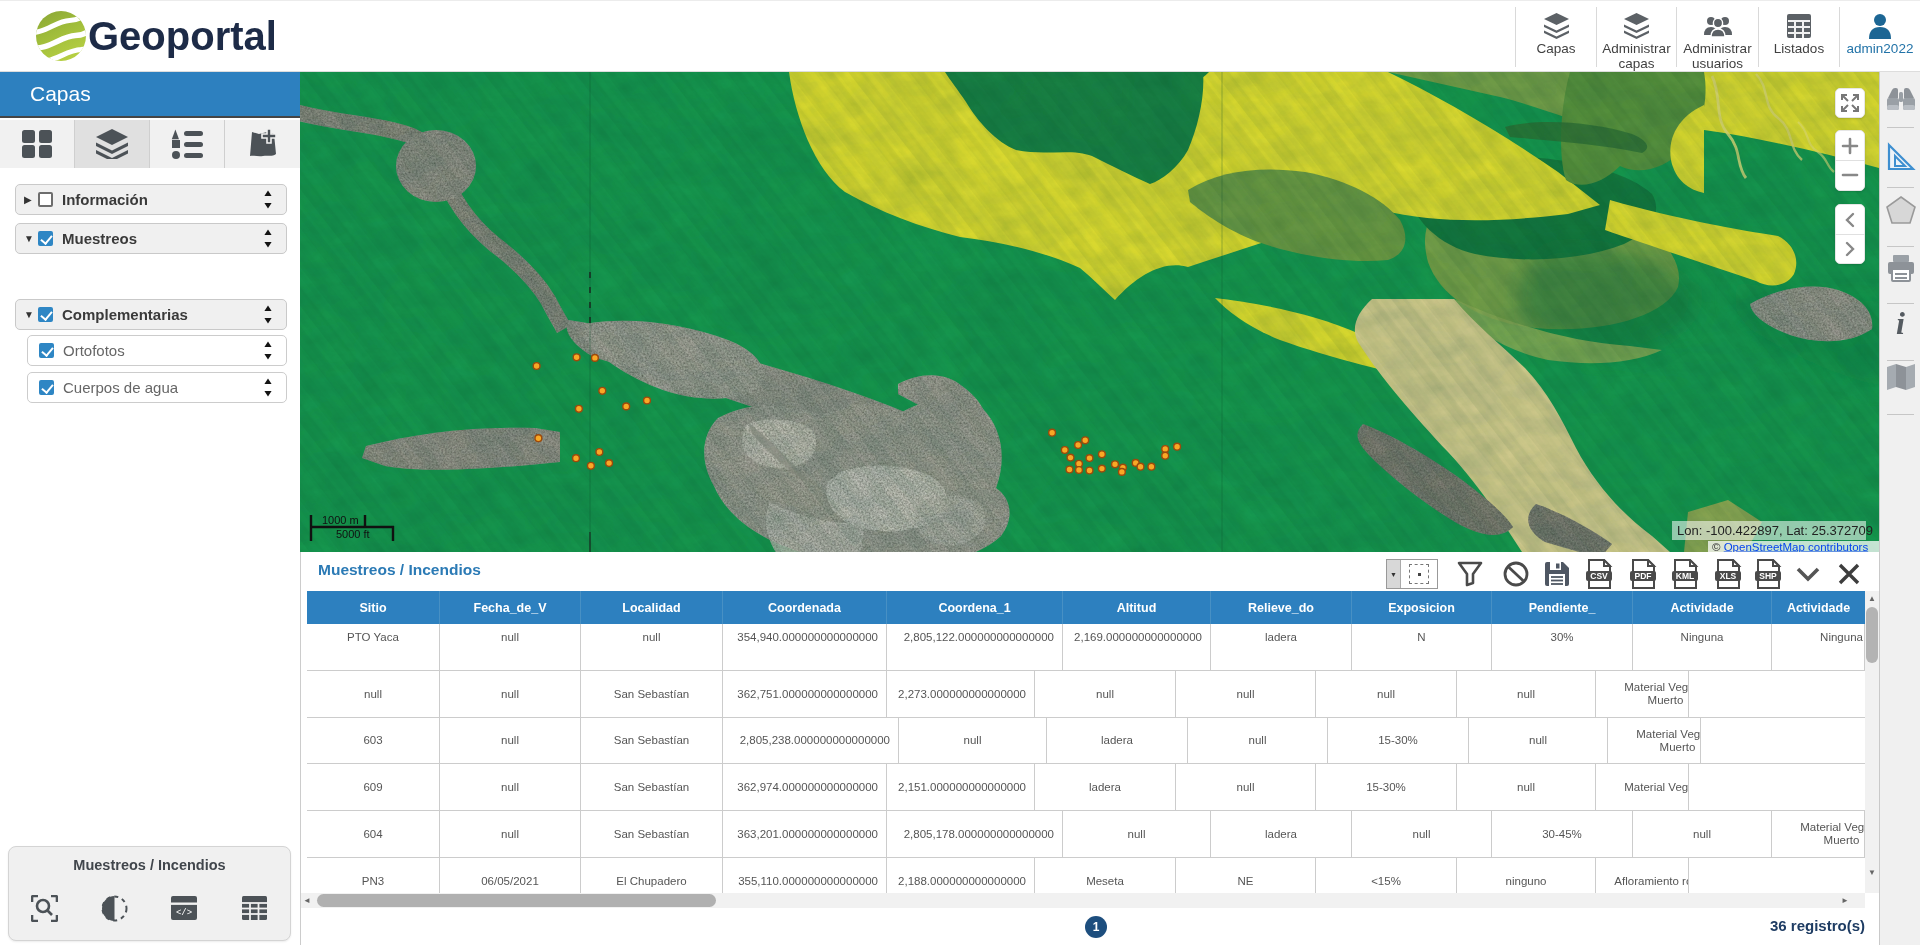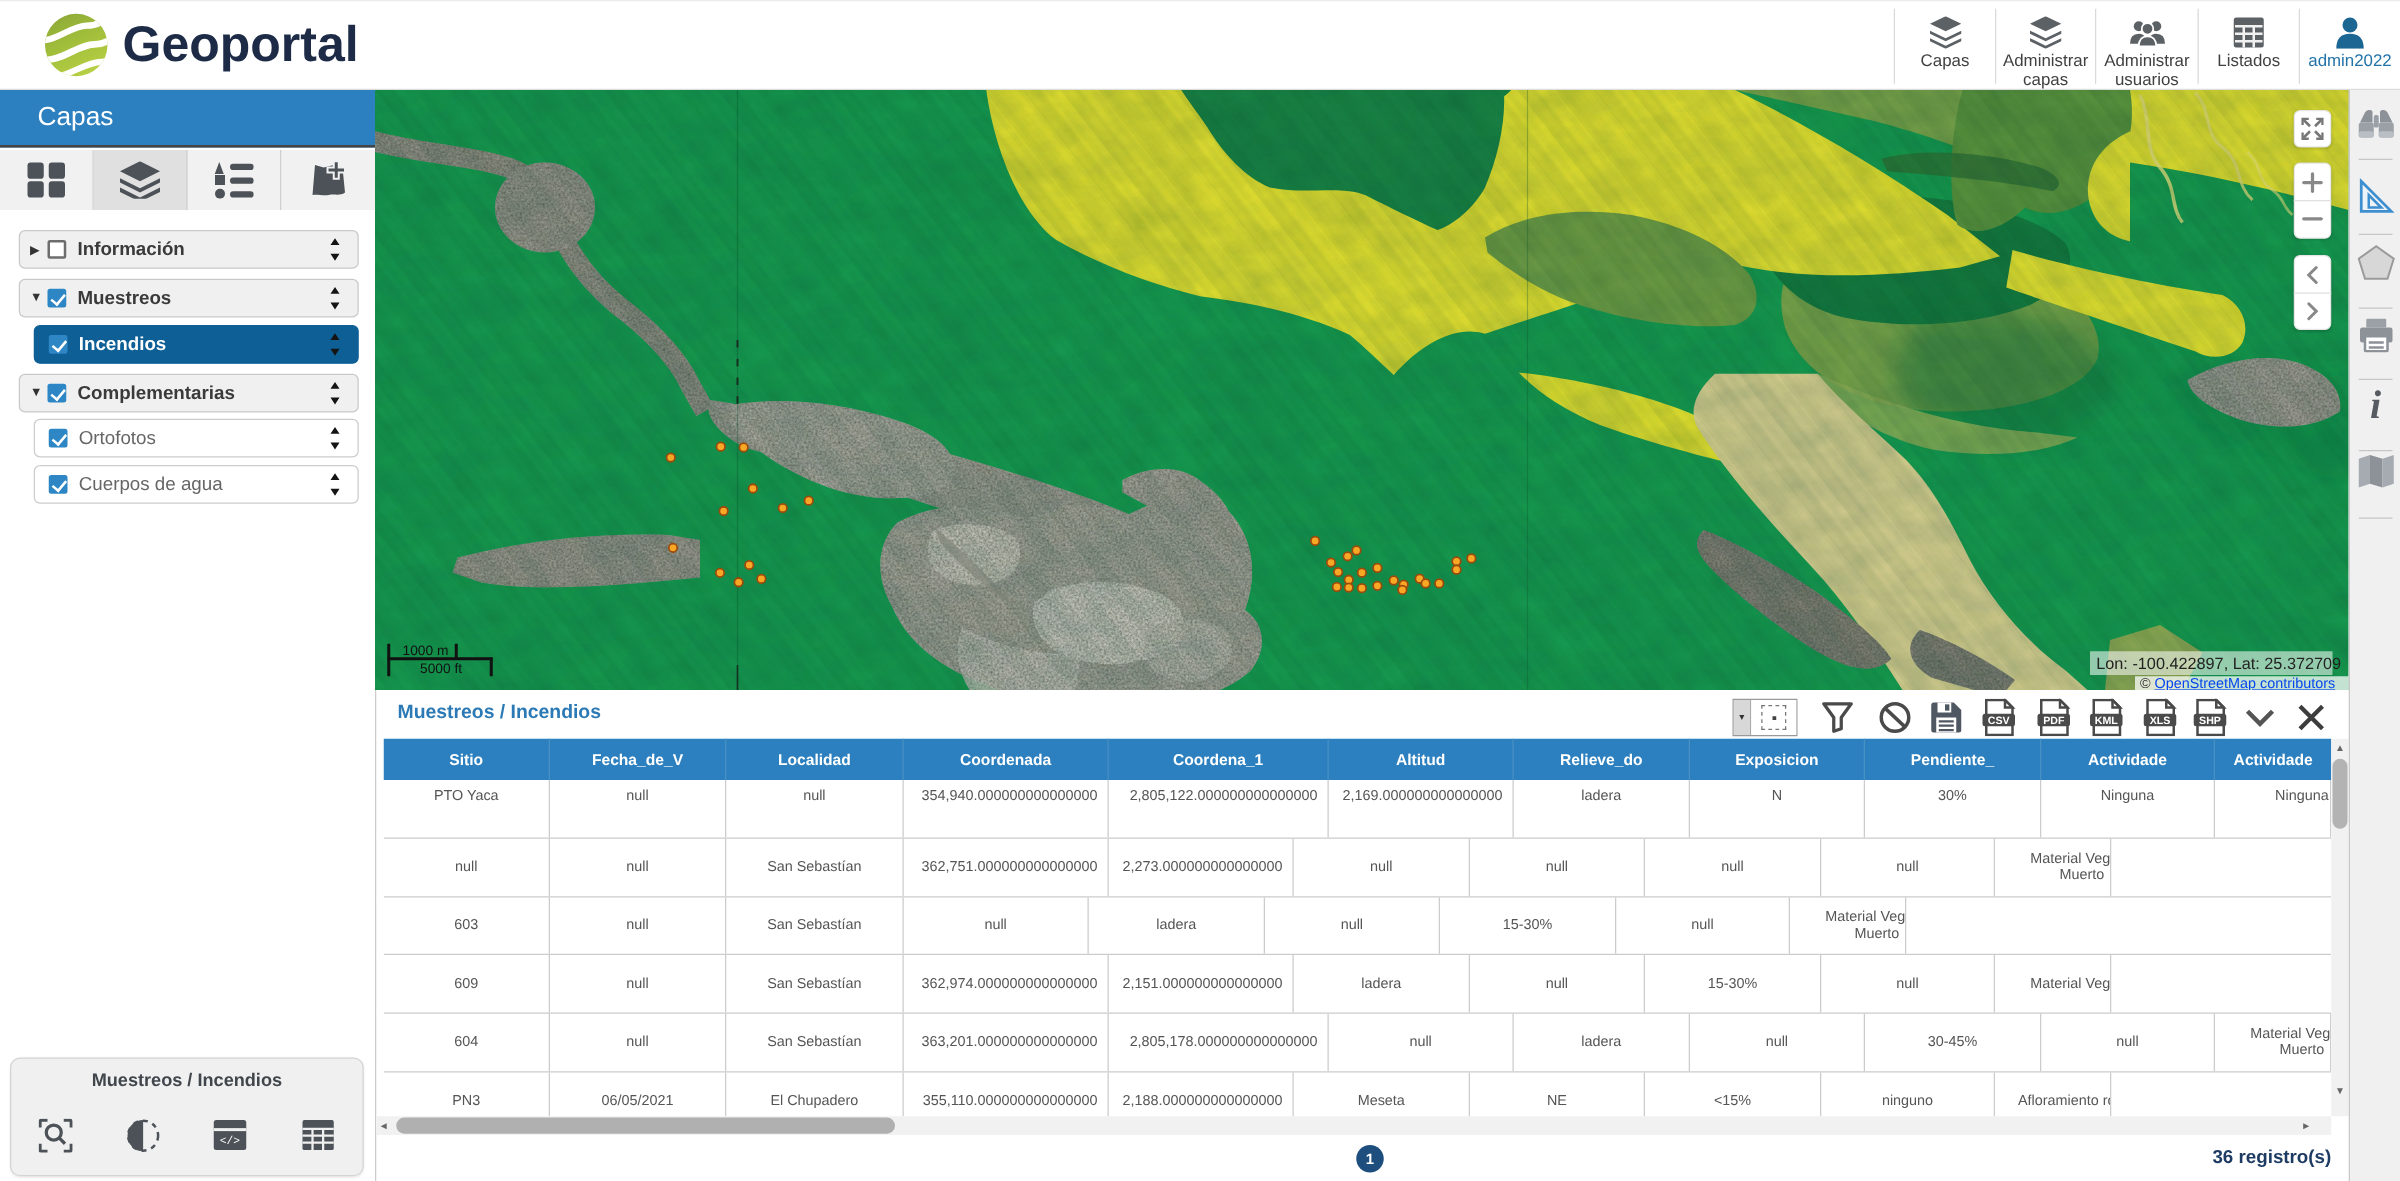--- a/index.html
+++ b/index.html
@@ -2,21 +2,21 @@
 <html><head>
 <meta charset="utf-8">
 <style>
 * { margin:0; padding:0; box-sizing:border-box; }
 html,body { width:1920px; height:945px; overflow:hidden; font-family:"Liberation Sans", sans-serif; background:#fff; }
 #page { position:relative; width:1920px; height:945px; overflow:hidden; }
 
 
 #topbar { position:absolute; left:0; top:0; width:1920px; height:72px; background:#fff; border-top:1px solid #ececec; border-bottom:1px solid #ddd; z-index:30; }
 #brand { position:absolute; left:35px; top:8px; height:54px; display:flex; align-items:center; }
-#brandtxt { font-size:40px; font-weight:bold; color:#1d2b47; letter-spacing:0px; margin-left:11px; }
+#brandtxt { font-size:40px; font-weight:bold; color:#1d2b47; letter-spacing:0px; margin-left:1px; }
 .menuitem { position:absolute; top:0; height:71px; text-align:center; color:#414141; font-size:13.5px; }
 .menusep { position:absolute; top:6px; height:60px; width:1px; background:#d9d9d9; }
 .mi-ic { margin:10px auto 2px; }
 .mi-lbl { line-height:15px; }
 #mi-admin { color:#2273a8; }
 
 
 #leftpanel { position:absolute; left:0; top:72px; width:300px; height:873px; background:#fff; z-index:25; }
 #capasbar { position:absolute; left:0; top:0; width:300px; height:46px; background:#2d80bf; color:#fff; font-size:21px; line-height:44px; padding-left:30px; border-bottom:2px solid #454545; }
 #toolrow { position:absolute; left:0; top:48px; width:300px; height:48px; background:#f1f1f1; display:flex; }
@@ -199,27 +199,20 @@
         <div class="tcheck"></div>
         <div class="tlabel">Información</div>
     <svg class="tupdown" width="10" height="20" viewBox="0 0 10 20">
           <path d="M5 0.5 L8.6 6 L1.4 6 Z M5 18.5 L1.4 13 L8.6 13 Z" fill="#141414"></path>
         </svg>
   </div>
   <div class="treeitem" style="top:151px">
     <div class="tarrow">▼</div>
         <div class="tcheck on"></div>
         <div class="tlabel">Muestreos</div>
-    <svg class="tupdown" width="10" height="20" viewBox="0 0 10 20">
-          <path d="M5 0.5 L8.6 6 L1.4 6 Z M5 18.5 L1.4 13 L8.6 13 Z" fill="#141414"></path>
-        </svg>
-  </div>
-  <div class="treeitem child sel" style="top:188px">
-    <div class="tcheck on" style="margin-left:11px"></div>
-        <div class="tlabel">Incendios</div>
     <svg class="tupdown" width="10" height="20" viewBox="0 0 10 20">
           <path d="M5 0.5 L8.6 6 L1.4 6 Z M5 18.5 L1.4 13 L8.6 13 Z" fill="#141414"></path>
         </svg>
   </div>
   <div class="treeitem" style="top:227px">
     <div class="tarrow">▼</div>
         <div class="tcheck on"></div>
         <div class="tlabel">Complementarias</div>
     <svg class="tupdown" width="10" height="20" viewBox="0 0 10 20">
           <path d="M5 0.5 L8.6 6 L1.4 6 Z M5 18.5 L1.4 13 L8.6 13 Z" fill="#141414"></path>
@@ -640,20 +633,21 @@
       <div class="tcell" style="width:141px">null</div>
       <div class="tcell" style="width:139px">null</div>
       <div class="tcell" style="width:93px;justify-content:flex-start">
             <div style="width:139px;flex-shrink:0;text-align:center">Material Vegetal<br>Muerto</div>
           </div>
     </div>
     <div class="trow" style="top:94px;height:46px">
       <div class="tcell" style="width:133px">603</div>
       <div class="tcell" style="width:141px">null</div>
       <div class="tcell" style="width:142px">San Sebastían</div>
+      <div class="tcell num" style="width:176px">2,805,238.000000000000000</div>
       <div class="tcell" style="width:148px">null</div>
       <div class="tcell" style="width:141px">ladera</div>
       <div class="tcell" style="width:140px">null</div>
       <div class="tcell" style="width:141px">15-30%</div>
       <div class="tcell" style="width:139px">null</div>
       <div class="tcell" style="width:93px;justify-content:flex-start">
             <div style="width:139px;flex-shrink:0;text-align:center">Material Vegetal<br>Muerto</div>
           </div>
     </div>
     <div class="trow" style="top:140px;height:47px">

